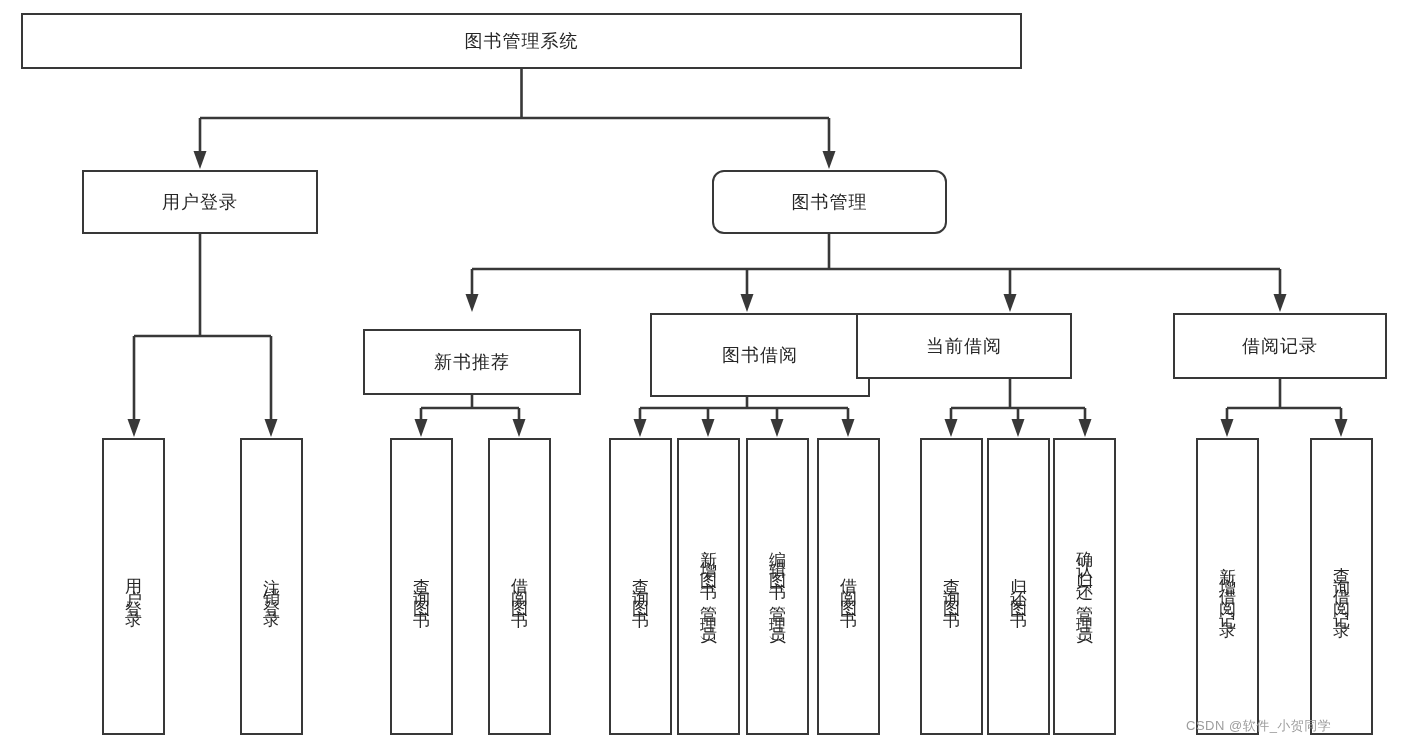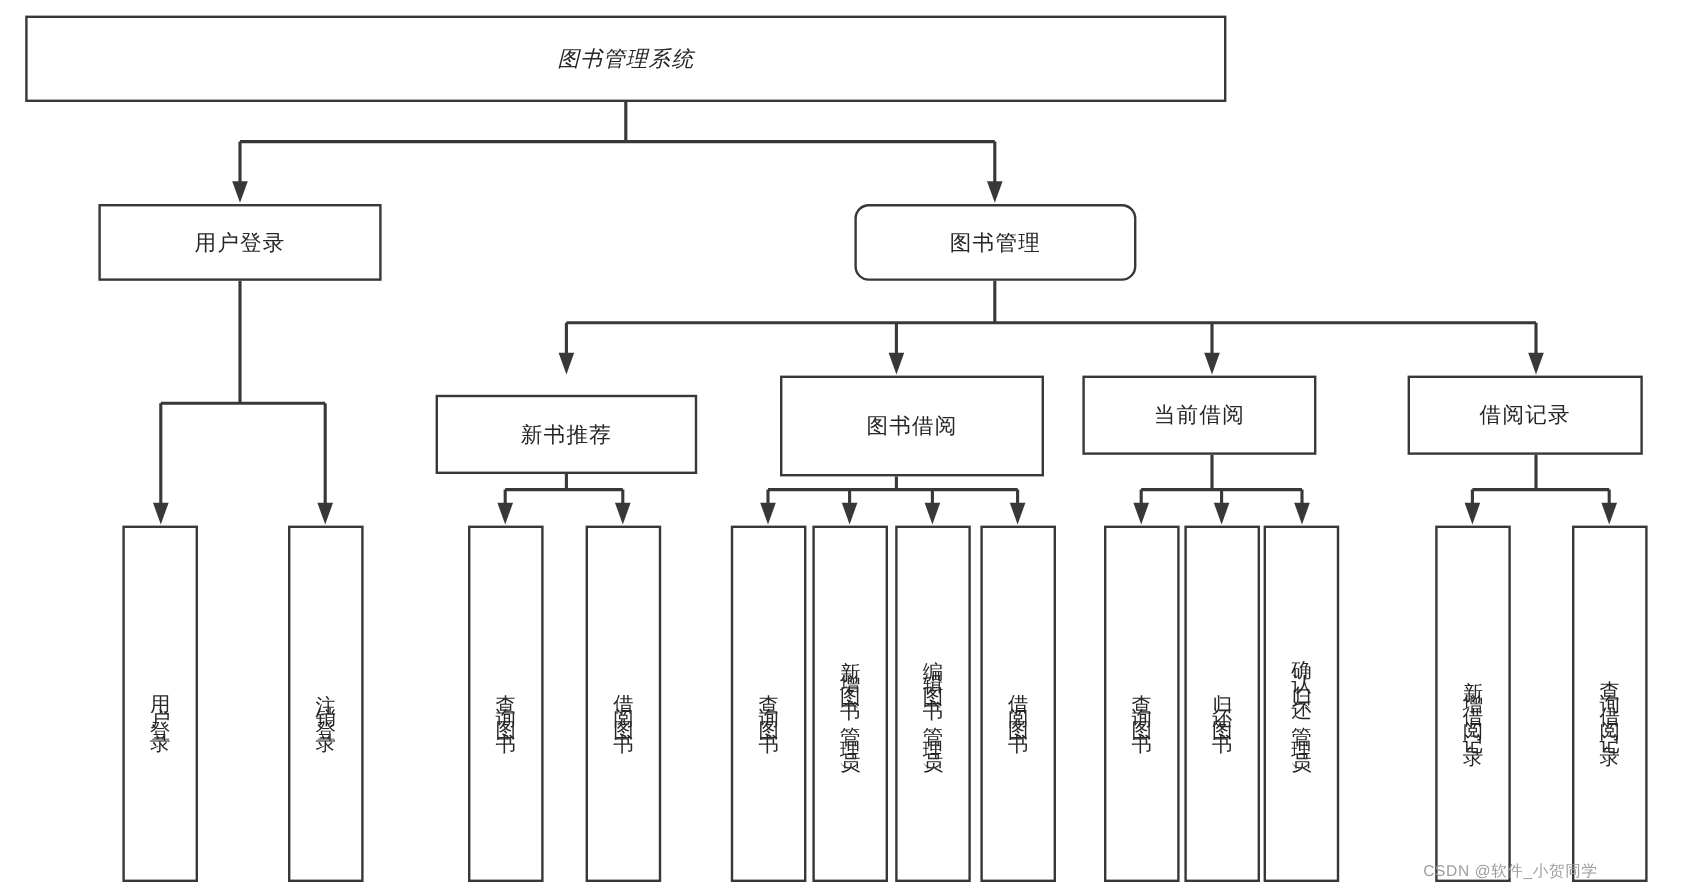--- a/index.html
+++ b/index.html
@@ -106,29 +106,29 @@
     <path d="M1010 379 V408 M951 408 H1085 M951 408 V420 M1018 408 V420 M1085 408 V420"></path>
     <polygon points="944.5,419 957.5,419 951,437"></polygon>
     <polygon points="1011.5,419 1024.5,419 1018,437"></polygon>
     <polygon points="1078.5,419 1091.5,419 1085,437"></polygon>
 
     <path d="M1280 379 V408 M1227 408 H1341 M1227 408 V420 M1341 408 V420"></path>
     <polygon points="1220.5,419 1233.5,419 1227,437"></polygon>
     <polygon points="1334.5,419 1347.5,419 1341,437"></polygon>
   </svg>
 
-  <div class="box" style="left:21px; top:13px; width:1001px; height:72px;font-style:italic;">图书管理系统</div>
+  <div class="box" style="left:21px; top:13px; width:1001px; height:56px;">图书管理系统</div>
 
   <div class="box" style="left:82px; top:170px; width:236px; height:64px;">用户登录</div>
   <div class="box" style="left:712px; top:170px; width:235px; height:64px;border-radius:12px;">图书管理</div>
 
   <div class="box" style="left:363px; top:329px; width:218px; height:66px;">新书推荐</div>
   <div class="box" style="left:650px; top:313px; width:220px; height:84px;">图书借阅</div>
-  <div class="box" style="left:902px; top:313px; width:195px; height:66px;">当前借阅</div>
-  <div class="box" style="left:1173px; top:313px; width:196px; height:66px;">借阅记录</div>
+  <div class="box" style="left:856px; top:313px; width:216px; height:66px;">当前借阅</div>
+  <div class="box" style="left:1173px; top:313px; width:214px; height:66px;">借阅记录</div>
 
   <div class="box vbox" style="left:102px;">
     <span class="vtext">用户登录</span>
   </div>
   <div class="box vbox" style="left:240px;">
     <span class="vtext">注销登录</span>
   </div>
 
   <div class="box vbox" style="left:390px;">
     <span class="vtext">查询图书</span>

